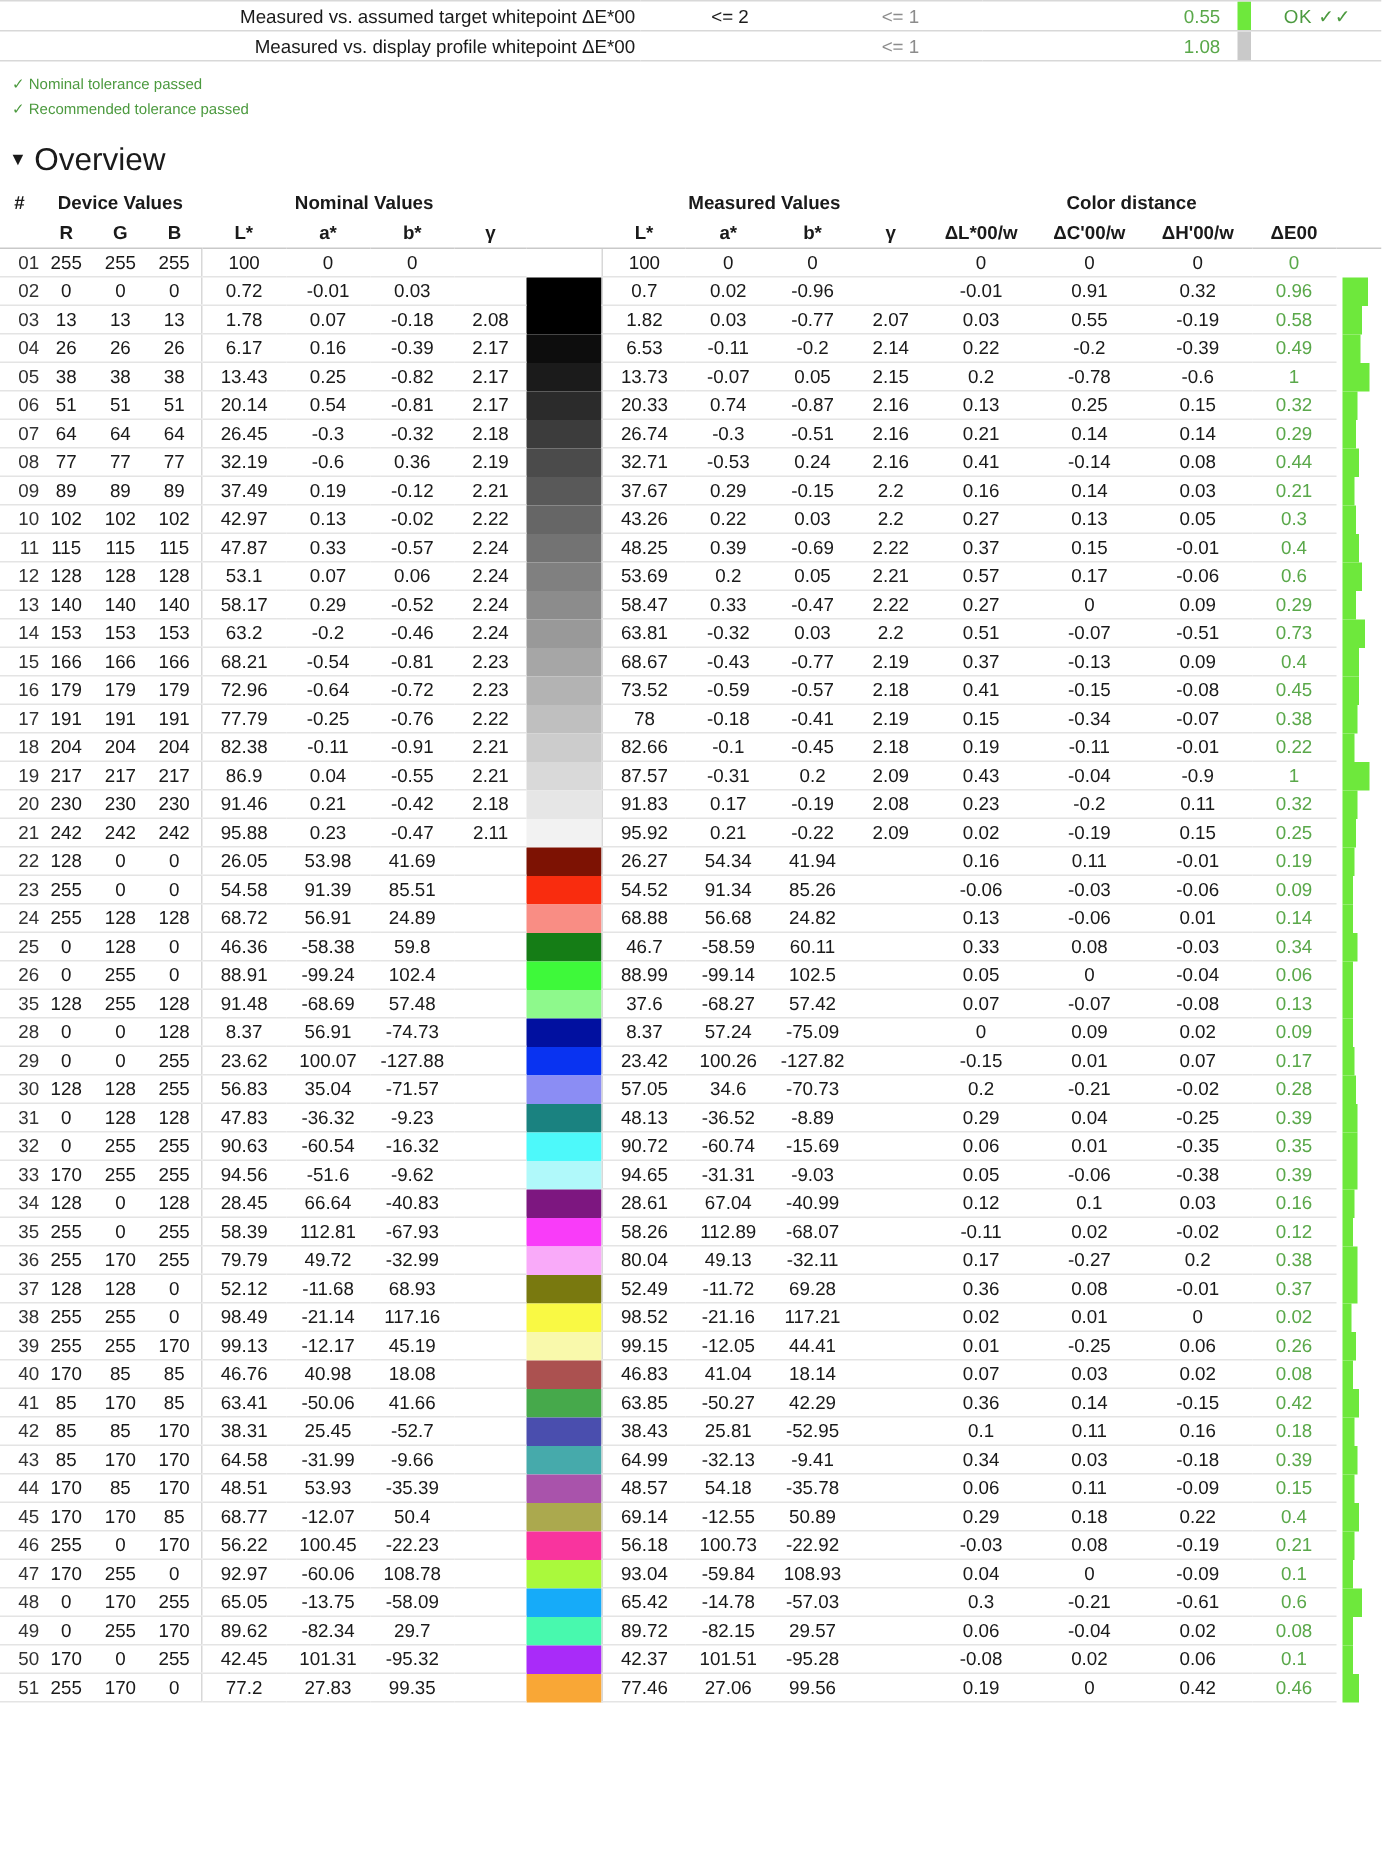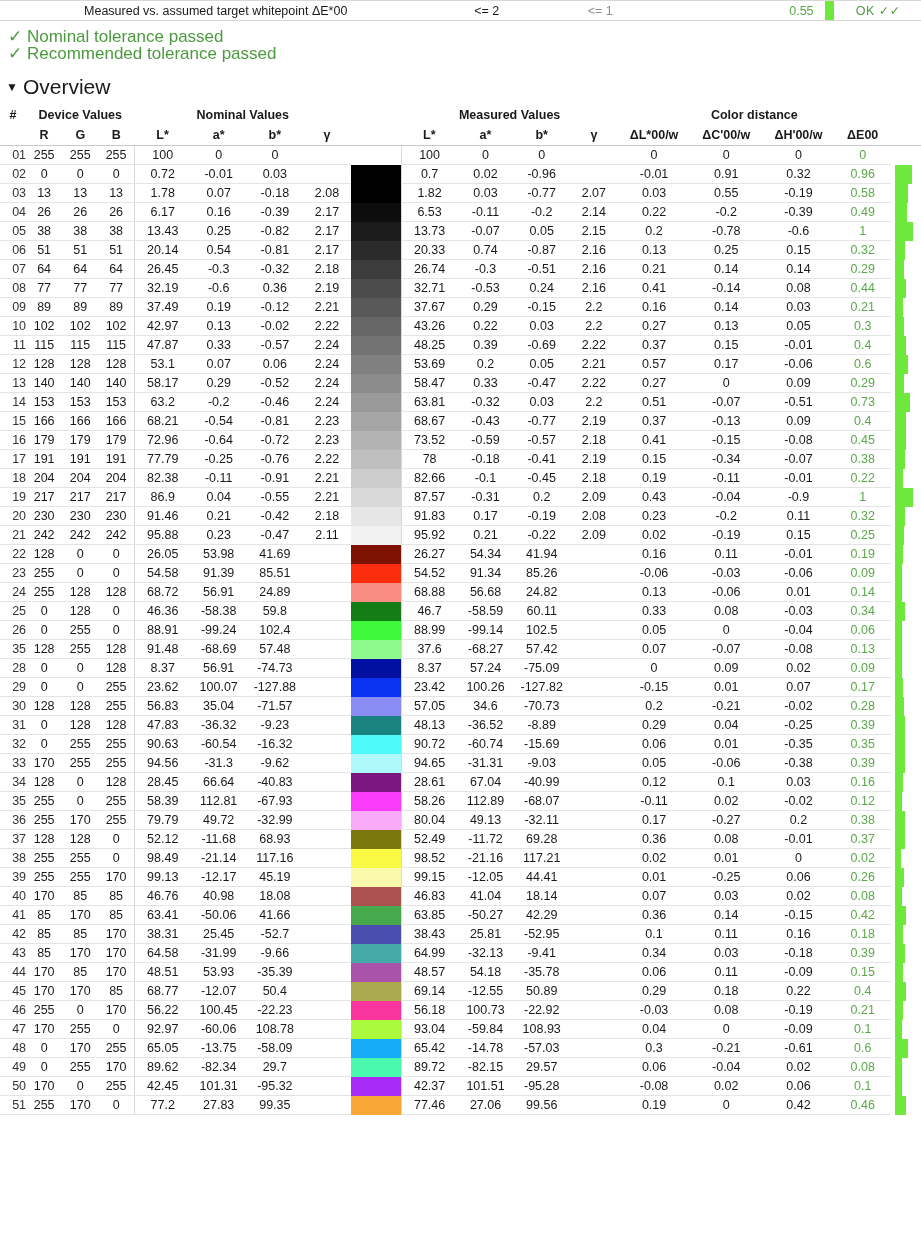--- a/index.html
+++ b/index.html
@@ -17,35 +17,35 @@
   .summary tr { height: 19px; }
   .summary td {
     border-top: 1px solid #d8d8d8;
     border-bottom: 1px solid #d8d8d8;
     font-size: 12.5px;
     padding: 0 4px;
     white-space: nowrap;
     height: 19px;
     line-height: 18px;
   }
-  .sum-label { text-align: center; width: 430px; padding-left: 8px !important; }
+  .sum-label { text-align: right; width: 430px; padding-left: 8px !important; }
   .sum-nom   { text-align: center; width: 120px; }
   .sum-rec   { text-align: center; width: 110px; color: #8c8c8c; }
   .sum-mid   { text-align: right; width: 48px; font-size: 12px; }
   .sum-sw    { width: 58px; padding: 0 !important; }
   .sum-sw div { width: 58px; height: 19px; }
   .sum-val   { text-align: right; width: 64px; color: #5aa84a; padding-right: 10px !important; }
   .sum-bar   { width: 12px; padding: 0 !important; }
   .sum-bar div { width: 9px; height: 19px; margin-left: 1px; }
   .sum-ok    { text-align: center; width: 86px; color: #4c9a3f; letter-spacing: 0.5px; }
 
   
   .notes { padding: 7px 0 0 8px; }
   .note {
-    color: #4c9a3f; font-size: 17px; line-height: 17px; white-space: nowrap;
+    color: #4c9a3f; font-size: 10px; line-height: 17px; white-space: nowrap;
   }
 
   
   .ov-head {
     font-size: 21px; font-weight: 400; color: #1a1a1a;
     padding: 13px 0 6px 6px; white-space: nowrap;
   }
   .ov-head .caret { font-size: 12px; vertical-align: 3px; margin-right: 5px; }
 
   
@@ -95,20 +95,34 @@
         <td class="sum-rec">&lt;= 1</td>
         <td class="sum-mid"></td>
         <td class="sum-sw">
           <div style="background: transparent;"></div>
         </td>
         <td class="sum-val">0.55</td>
         <td class="sum-bar">
           <div style="background: rgb(110, 232, 60);"></div>
         </td>
         <td class="sum-ok">OK ✓✓</td>
+      </tr>
+      <tr>
+        <td class="sum-label">Measured vs. display profile whitepoint ΔE*00</td>
+        <td class="sum-nom"></td>
+        <td class="sum-rec">&lt;= 1</td>
+        <td class="sum-mid"></td>
+        <td class="sum-sw">
+          <div style="background: transparent;"></div>
+        </td>
+        <td class="sum-val">1.08</td>
+        <td class="sum-bar">
+          <div style="background: rgb(201, 201, 201);"></div>
+        </td>
+        <td class="sum-ok"></td>
       </tr>
     </tbody>
 </table>
 
 <div class="notes">
     <div class="note">✓ Nominal tolerance passed</div>
     <div class="note">✓ Recommended tolerance passed</div>
   </div>
 
 <div class="ov-head">
@@ -935,21 +949,21 @@
         <td class="bar">
           <div style="width: 10.2px; margin-left: 4px;"></div>
         </td>
       </tr>
       <tr>
         <td class="c-idx">33</td>
         <td>170</td>
         <td>255</td>
         <td>255</td>
         <td class="sep-l">94.56</td>
-        <td>-31.3</td>
+        <td>-51.6</td>
         <td>-9.62</td>
         <td></td>
         <td class="swatch">
           <div style="background: rgb(176, 249, 250);"></div>
         </td>
         <td class="sep-l">94.65</td>
         <td>-31.31</td>
         <td>-9.03</td>
         <td></td>
         <td>0.05</td>

